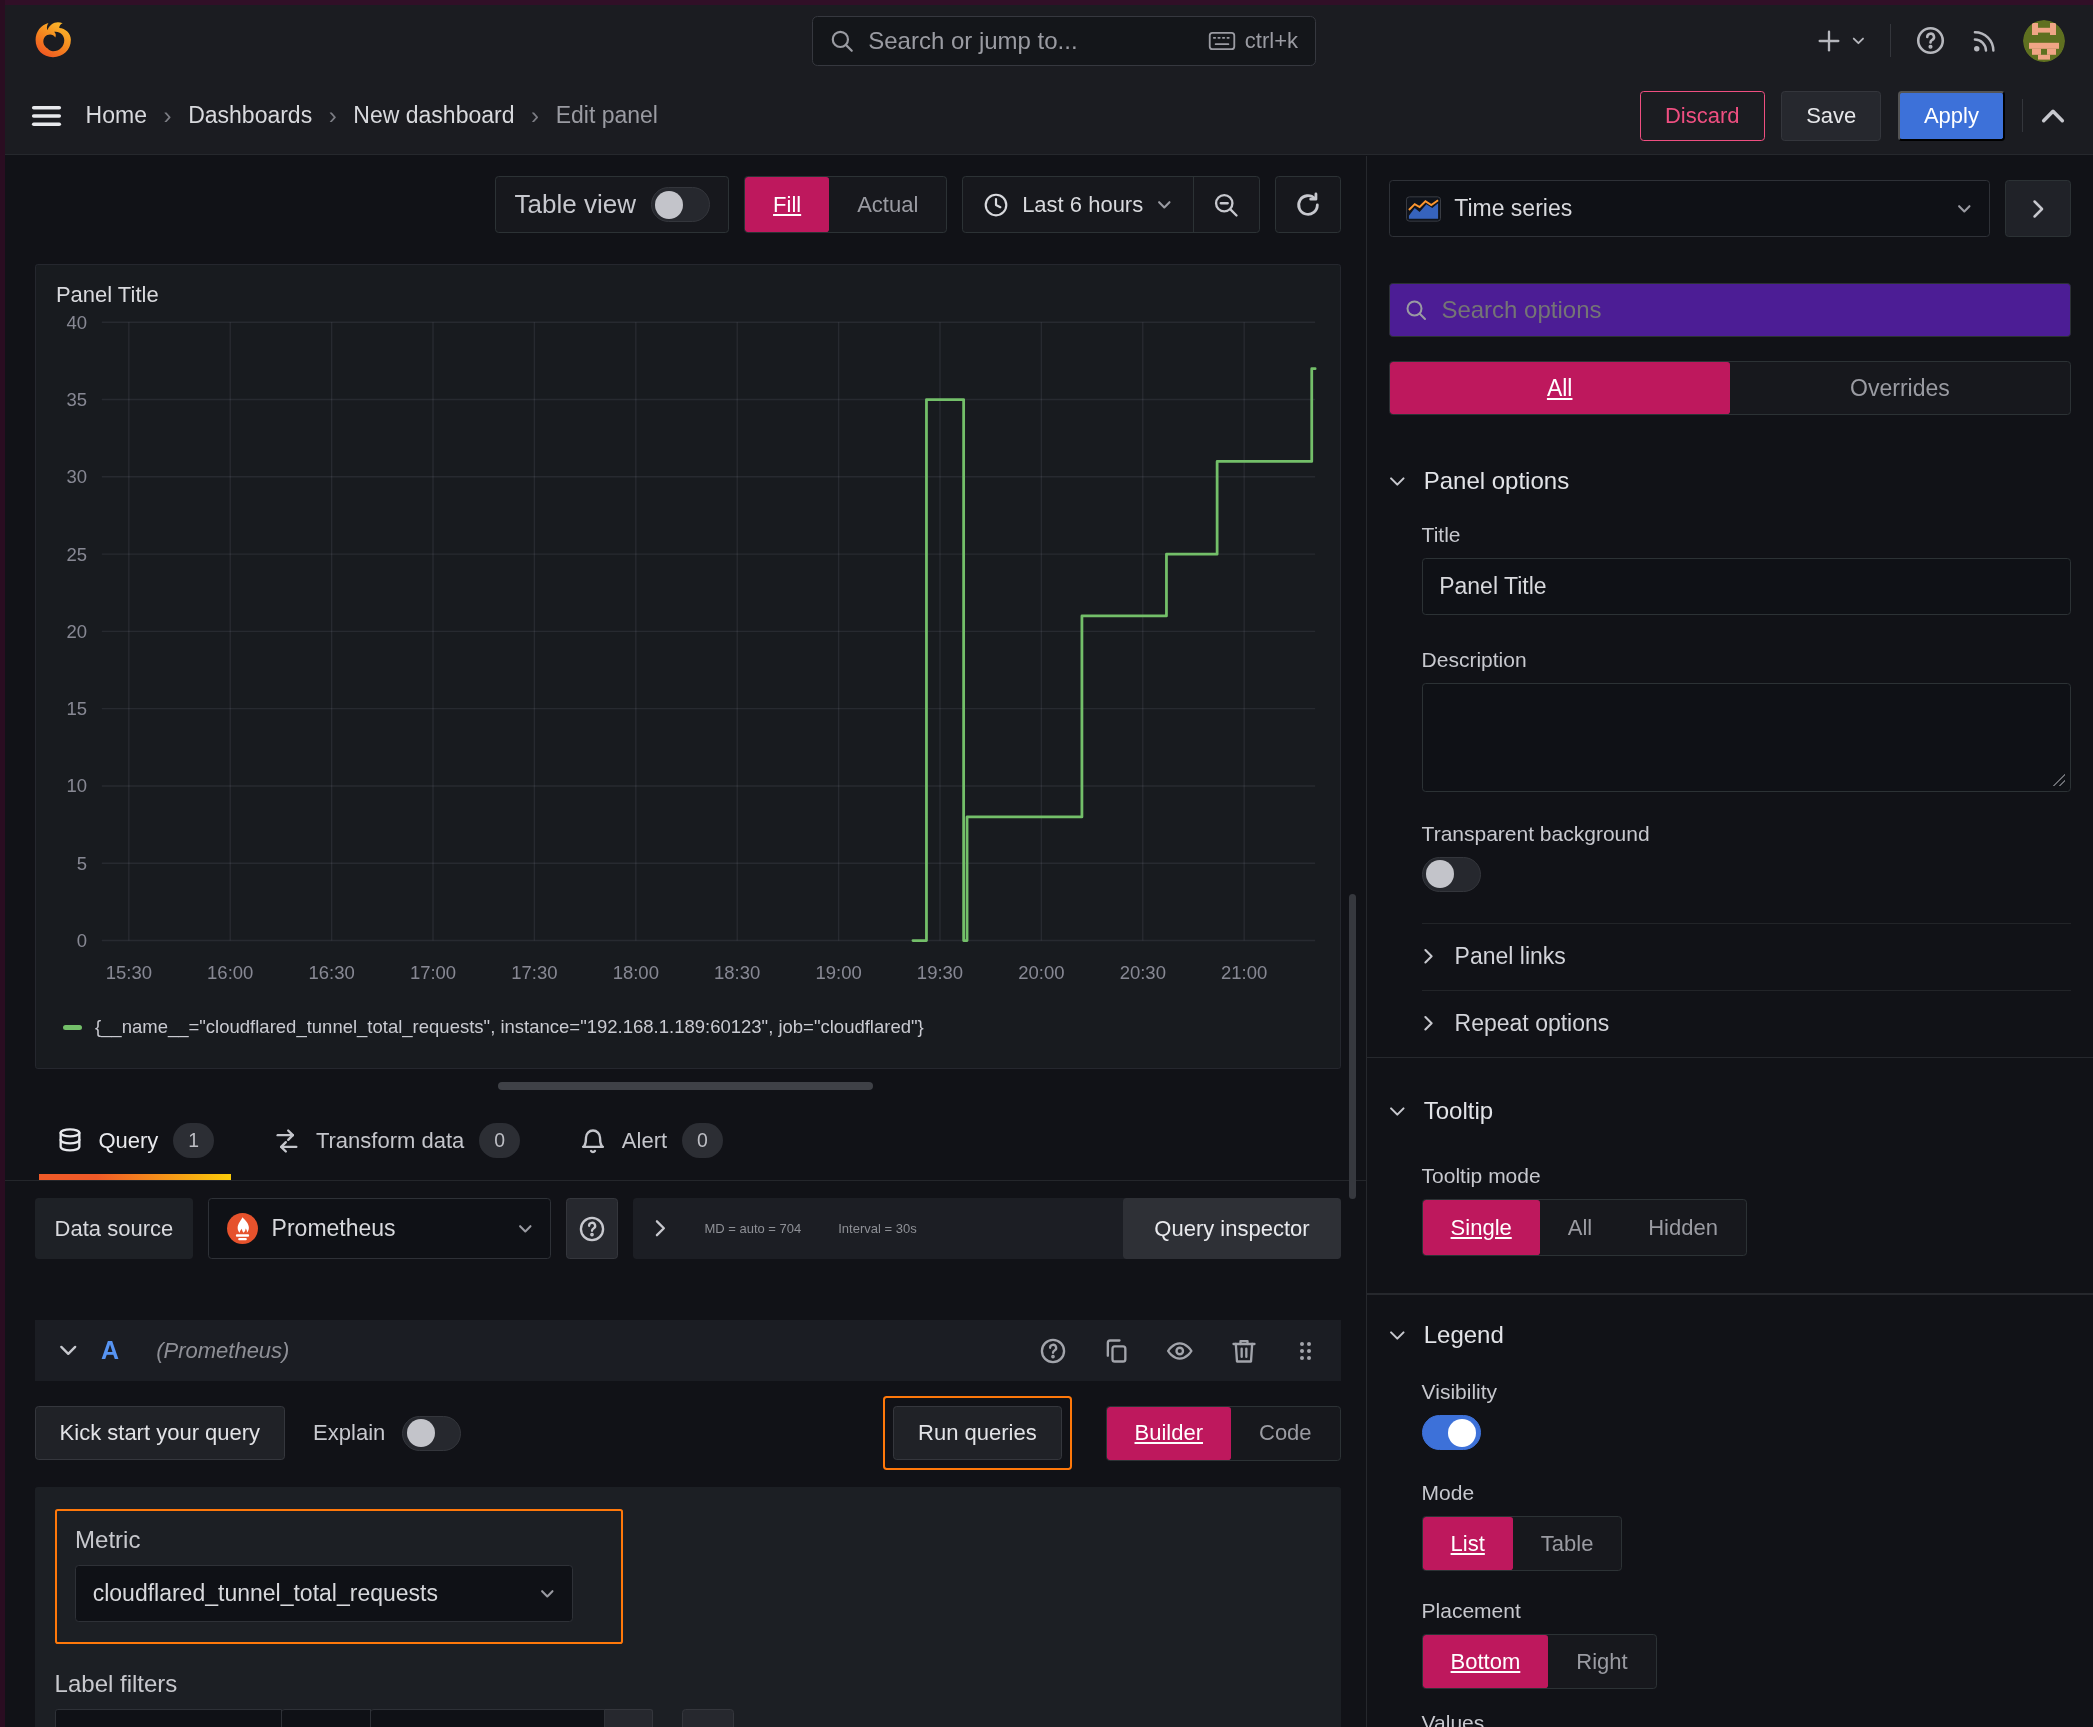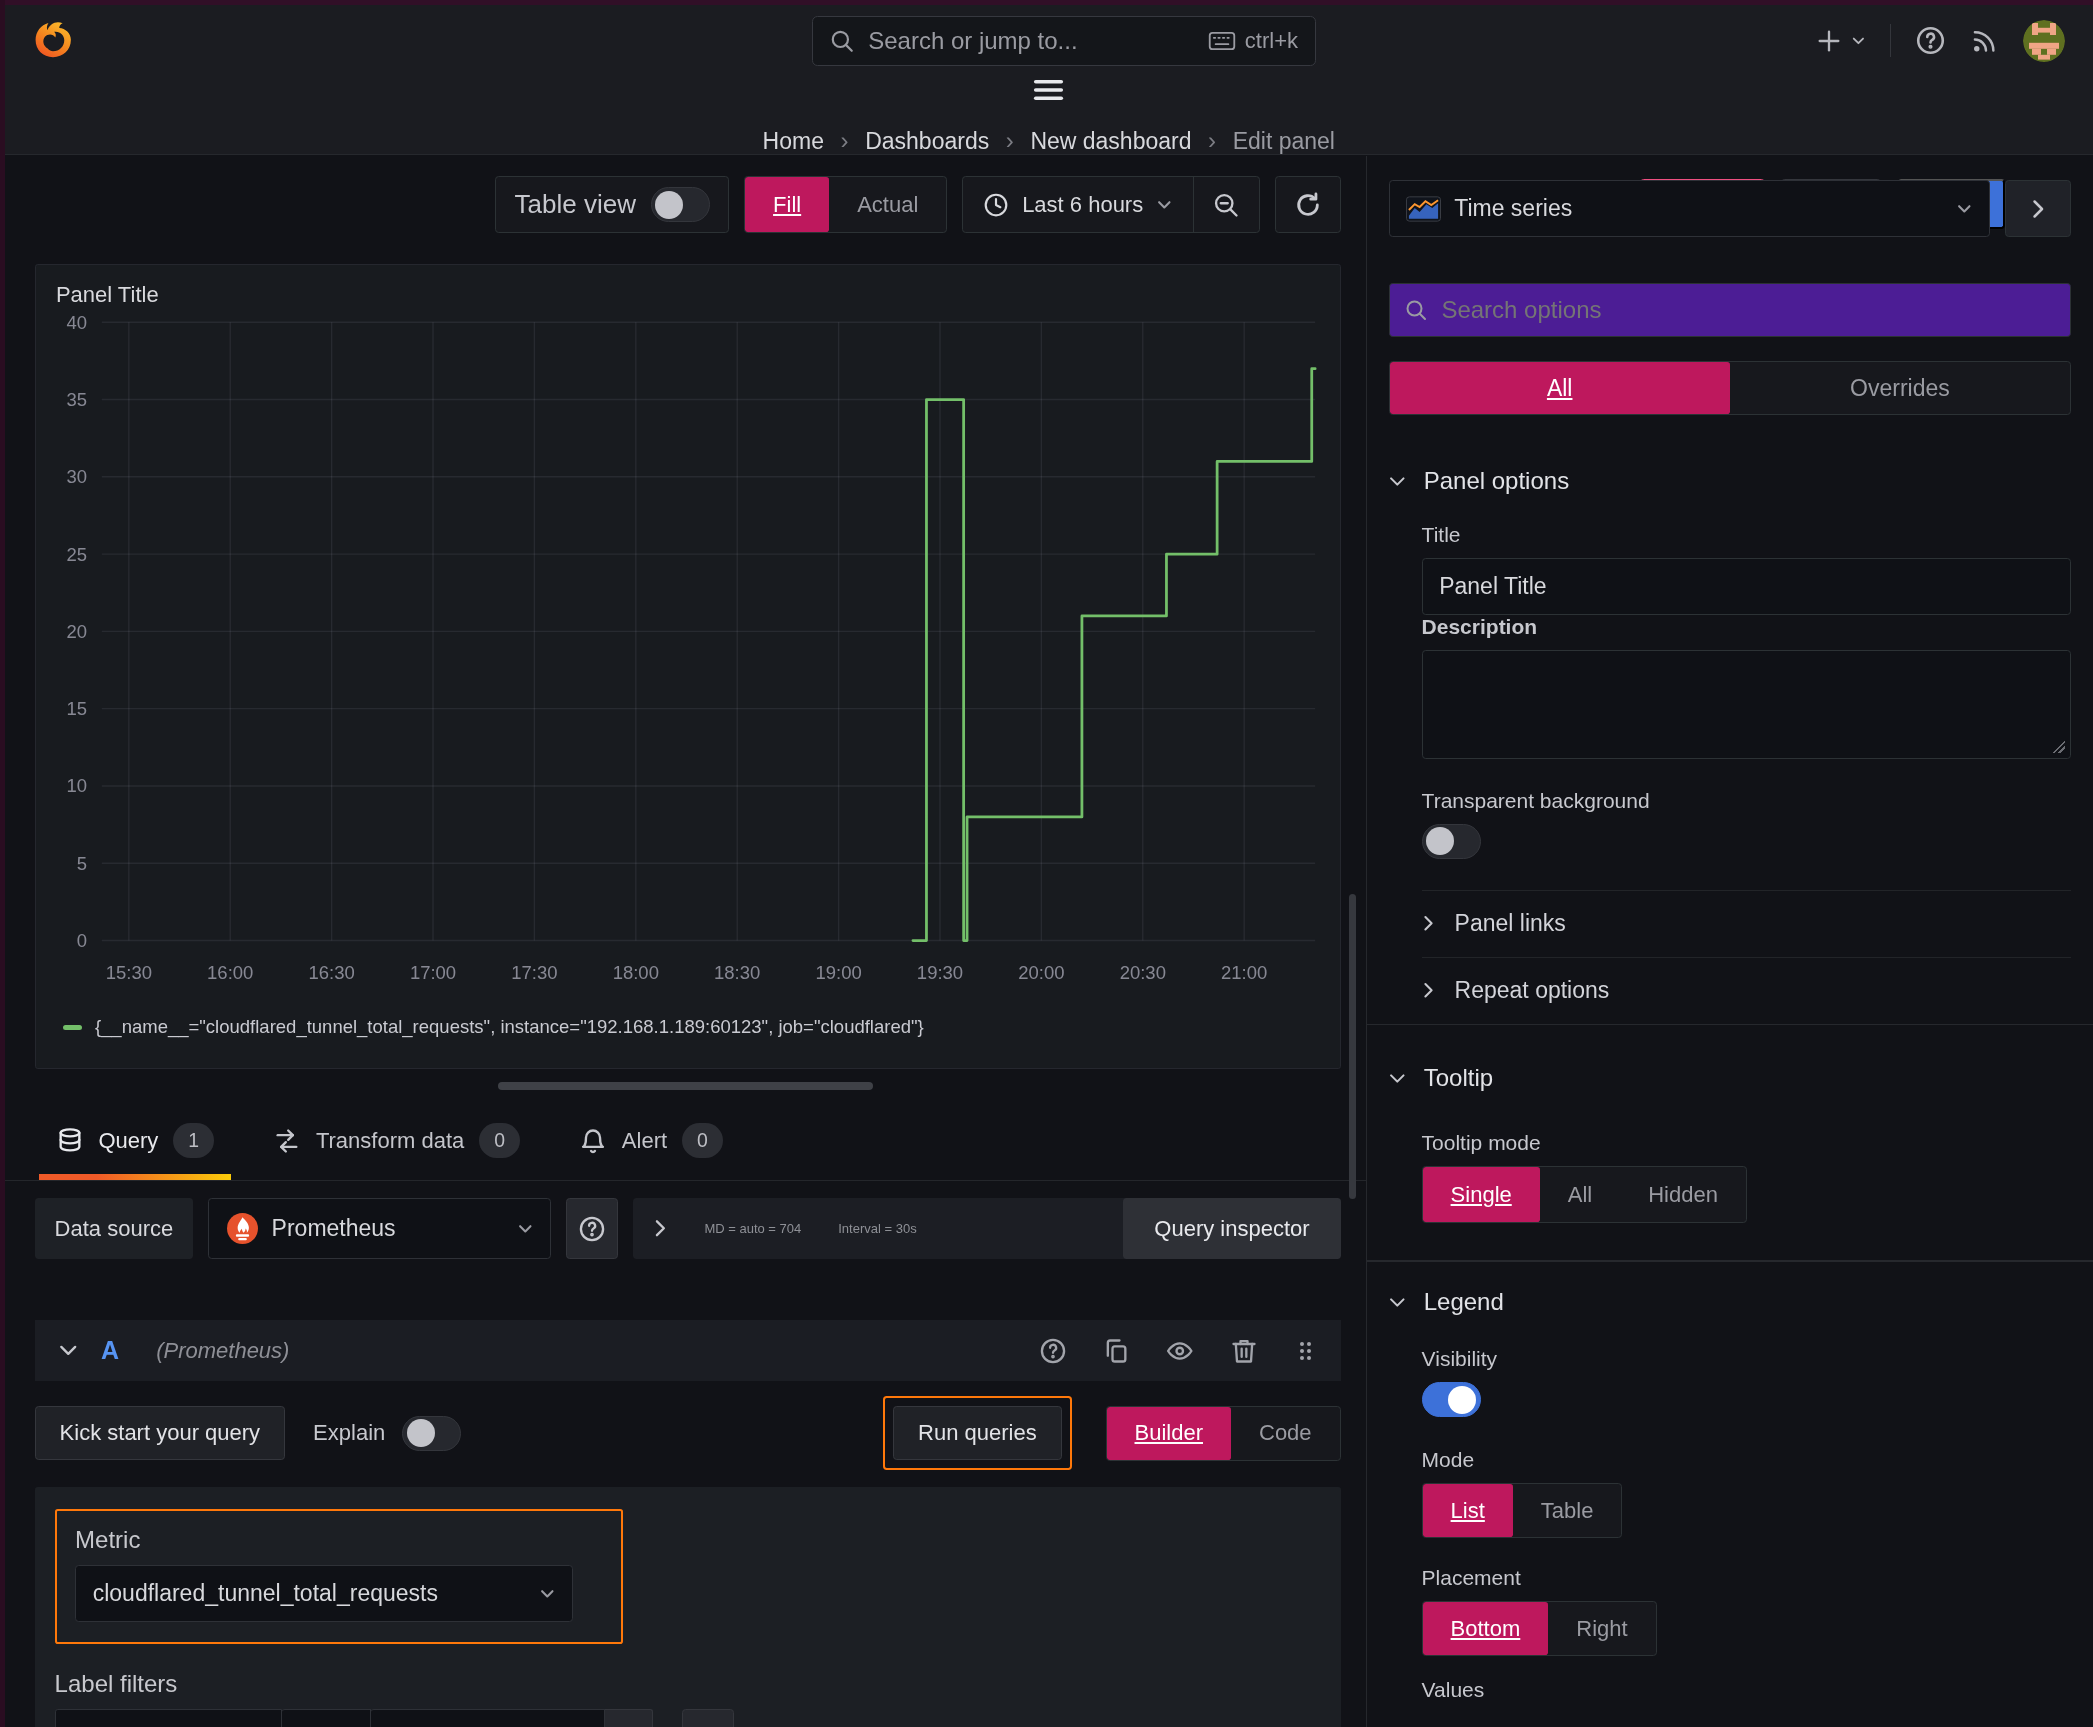--- a/index.html
+++ b/index.html
@@ -29,21 +29,21 @@
   .searchbox .ph { font-size:24px; flex:1; }
   .searchbox .kbd { display:flex; align-items:center; gap:9.2px; font-size:22px; }
   .top-actions { margin-left:auto; display:flex; align-items:center; gap:24px; color:#b6b7bd; }
   .vdiv { width:0.9px; height:33px; background:#34363c; }
   .avatar { width:42px; height:42px; border-radius:50%; overflow:hidden; }
 
   
   .navbar {
     position:absolute; top:77px; left:4.6px; right:0; height:78px;
     background:#1b1c21; border-bottom:0.9px solid #26282d;
-    display:flex; align-items:center; padding:0 26px; gap:24px;flex-direction:column;
+    display:flex; align-items:center; padding:0 26px; gap:24px;
   }
   .crumbs { display:flex; align-items:center; gap:16.6px; font-size:23px; }
   .crumbs .sep { color:#7c7d84; font-size:24px; }
   .crumbs .crumb { color:#d8d9dd; cursor:pointer; }
   .crumbs .crumb.current { color:#9a9ba2; }
   .nav-actions { margin-left:auto; display:flex; align-items:center; gap:16.6px; }
   .btn { display:inline-flex; align-items:center; justify-content:center; border-radius:3.7px;
          height:50px; padding:0 24px; font-size:22px; cursor:pointer; white-space:nowrap; }
   .btn-danger-outline { border:0.9px solid #ef4f81; color:#ef4f81; background:transparent; }
   .btn-secondary { background:#26282e; color:#e6e7ea; border:0.9px solid #34363c; }
@@ -678,21 +678,21 @@
         <svg class="ic" width="16.6" height="13" viewBox="0 0 16 12">
             <polyline class="ic-stroke" points="2,3 8,9 14,3"></polyline>
           </svg>
       </span>
       <span>Panel options</span>
     </div>
 
     <div style="margin:28px 0 0 33px;">
       <div class="side-label">Title</div>
       <input class="text-input" style="margin-top: 11px;" value="Panel Title">
-      <div class="side-label" style="font-weight:bold;">Description</div>
+      <div class="side-label" style="margin-top:33px;">Description</div>
       <div class="textarea" style="margin-top:11px;">
         <div class="resize-grip"></div>
       </div>
       <div class="side-label" style="margin-top:29.5px;">Transparent background</div>
       <div class="toggle" style="margin-top:11px;">
           <div class="knob"></div>
         </div>
     </div>
 
     <div style="margin-top:31px;">

